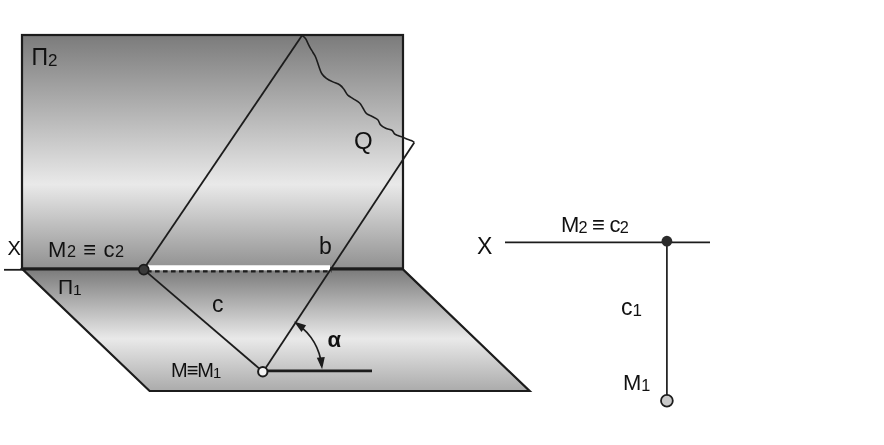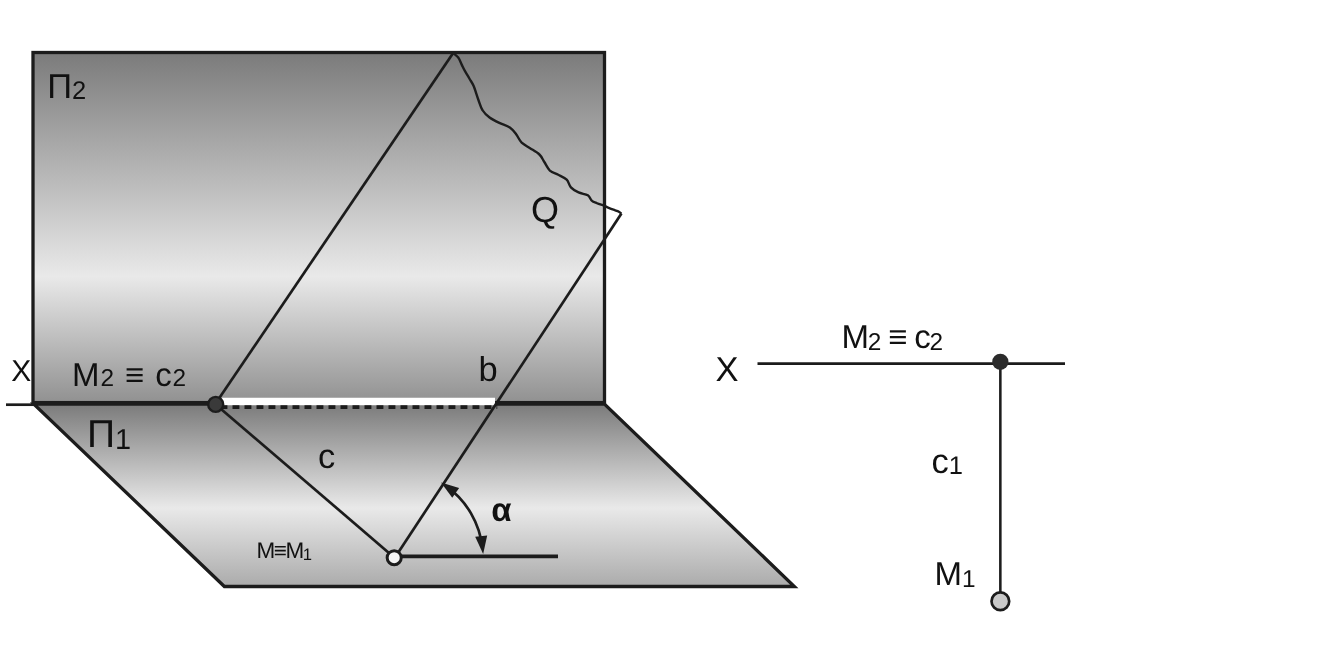--- a/index.html
+++ b/index.html
@@ -94,27 +94,27 @@
 
 
   <div class="lbl" style="left:354px; top:128.5px; font-size:24px;"><span>Q</span></div>
 
   <div class="lbl" style="left:7.5px; top:237.7px; font-size:20px;"><span>X</span></div>
 
   <div class="lbl" style="left:48px; top:238.6px; font-size:22px; letter-spacing:0.6px;"><span>M</span><span class="sub">2</span><span> ≡ </span><span>c</span><span class="sub">2</span></div>
 
   <div class="lbl" style="left:319px; top:235.4px; font-size:23px;"><span>b</span></div>
 
-  <div class="lbl" style="left:58px; top:275.9px; font-size:26px;text-align:center;"><span>П</span><span class="sub">1</span></div>
+  <div class="lbl" style="left:58px; top:275.9px; font-size:21px;text-align:center;"><span>П</span><span class="sub">1</span></div>
 
   <div class="lbl" style="left:212px; top:292.9px; font-size:23px;"><span>c</span></div>
 
   <div class="lbl bold" style="left:327.5px; top:328.7px; font-size:22px;"><span>α</span></div>
 
-  <div class="lbl" style="left:171px; top:360.3px; font-size:15px; letter-spacing:-1px;"><span>M</span><span>≡</span><span>M</span><span class="sub">1</span></div>
+  <div class="lbl" style="left:171px; top:360.3px; font-size:20px; letter-spacing:-1px;"><span>M</span><span>≡</span><span>M</span><span class="sub">1</span></div>
 
   <div class="lbl" style="left:477px; top:234.9px; font-size:23px;"><span>X</span></div>
 
   <div class="lbl" style="left:561px; top:213.7px; font-size:22px; letter-spacing:-0.8px;"><span>M</span><span class="sub">2</span><span> ≡ </span><span>c</span><span class="sub">2</span></div>
 
   <div class="lbl" style="left:621px; top:295.9px; font-size:23px;"><span>c</span><span class="sub">1</span></div>
 
   <div class="lbl" style="left:623px; top:372px; font-size:22px;"><span>M</span><span class="sub">1</span></div>
 
 </div>

